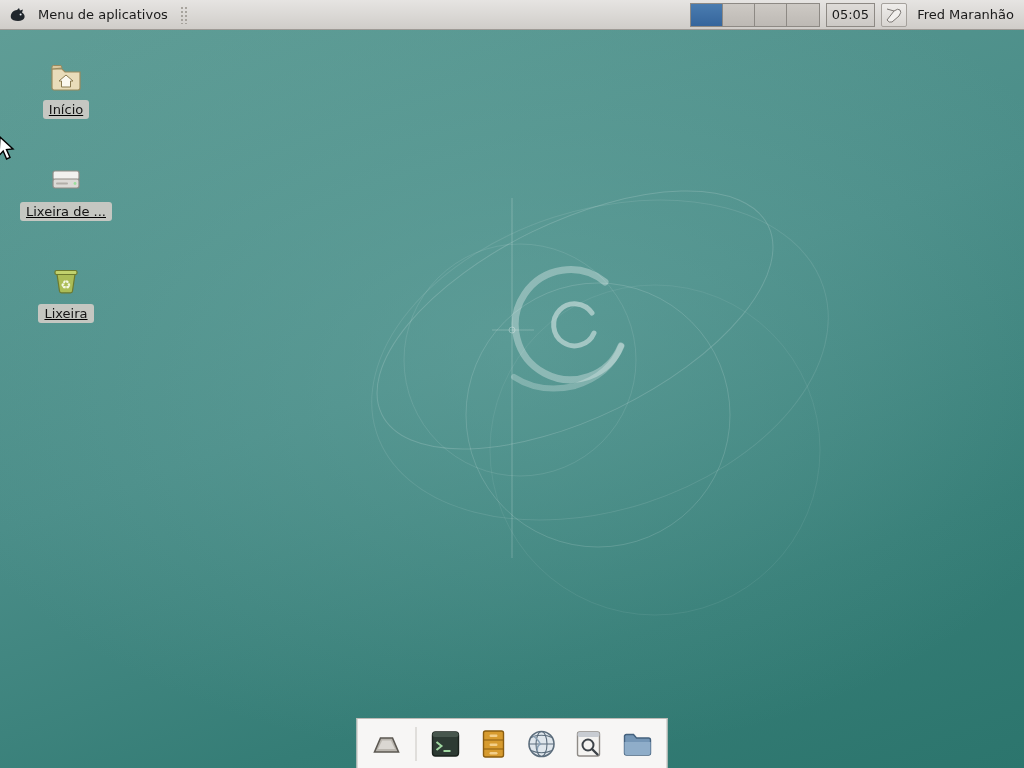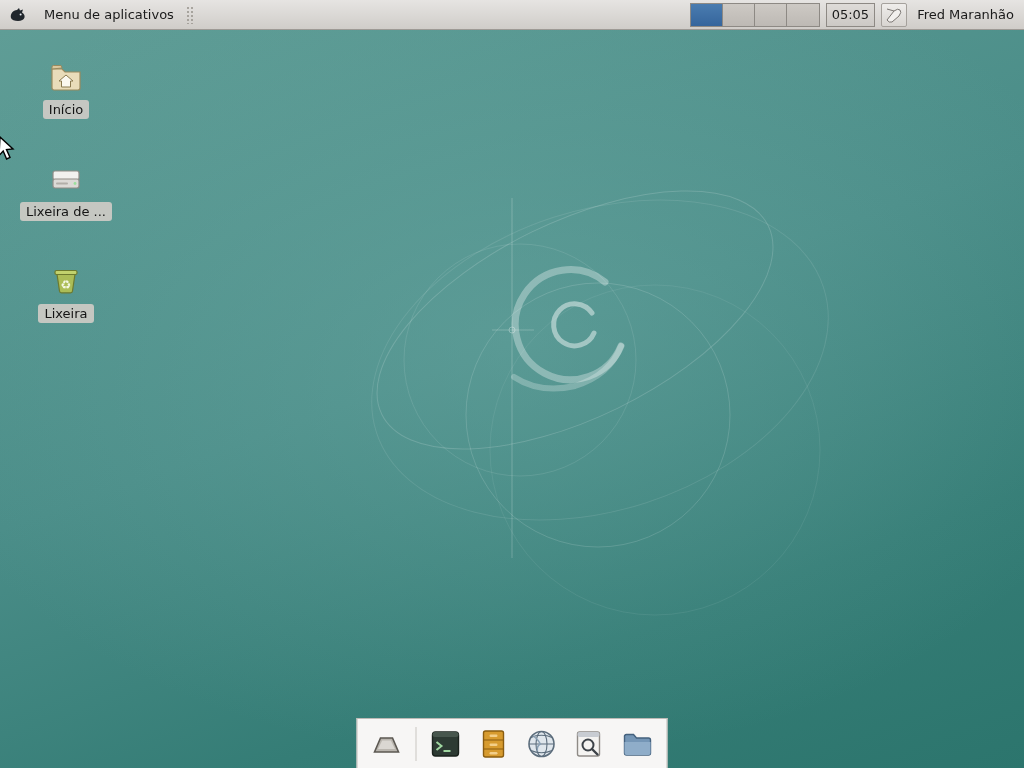--- a/index.html
+++ b/index.html
@@ -9,21 +9,21 @@
 
   
   #top-panel {
     position:absolute; top:0; left:0; width:1024px; height:30px;
     background:linear-gradient(#e6e4e2,#d0cdc9);
     border-bottom:1px solid #9e9a95;
     display:flex; align-items:center; justify-content:space-between;
     font-size:13px; color:#1a1a1a; z-index:30;
   }
   .panel-left { display:flex; align-items:center; height:100%; }
-  .menu-btn { display:flex; align-items:center; gap:16px; padding:2px 8px; height:100%; cursor:default; }
+  .menu-btn { display:flex; align-items:center; gap:10px; padding:2px 8px; height:100%; cursor:default; }
   .grip {
     width:7px; height:18px; margin-left:4px;
     background-image:radial-gradient(#9a968f 1px, transparent 1.2px);
     background-size:4px 4px;
     opacity:.8;
   }
   .panel-right { display:flex; align-items:center; height:100%; gap:6px; padding-right:6px;border-radius:10px; }
 
   .pager { display:flex; height:24px; border:1px solid #8d8984; }
   .ws {
@@ -46,21 +46,21 @@
 
   
   #desktop { position:absolute; top:30px; left:0; width:1024px; height:738px;
     background:
       radial-gradient(ellipse 900px 600px at 50% 42%, rgba(110,170,165,0.45), rgba(0,0,0,0) 70%),
       linear-gradient(160deg, #5f9d96 0%, #4a8d88 45%, #357d76 75%, #2c756d 100%);
   }
   #artwork { position:absolute; top:0; left:0; }
 
   .desk-icons { position:absolute; top:26px; left:16px; width:100px; }
-  .desk-icon { width:100px; height:102px; display:flex; flex-direction:column; align-items:center; cursor:default; }
+  .desk-icon { width:100px; height:102px; display:flex; flex-direction:column; align-items:center; cursor:default;text-decoration:underline; }
   .desk-icon .ico { width:34px; height:34px; margin-top:4px; }
   .desk-icon .lbl {
     margin-top:6px; max-width:96px; overflow:hidden; white-space:nowrap;
     background:rgba(206,203,198,0.92); color:#141414;
     font-size:13px; line-height:17px; padding:1px 6px; border-radius:3px;
   }
 
   
   #dock {
     position:absolute; bottom:0; left:50%; transform:translateX(-50%);

